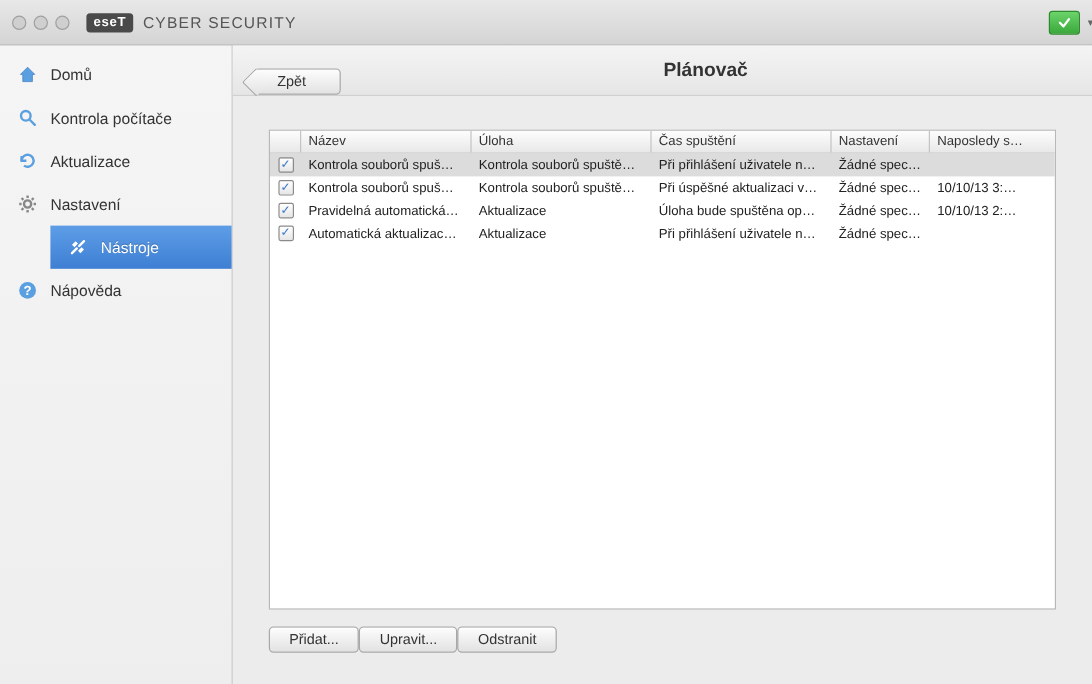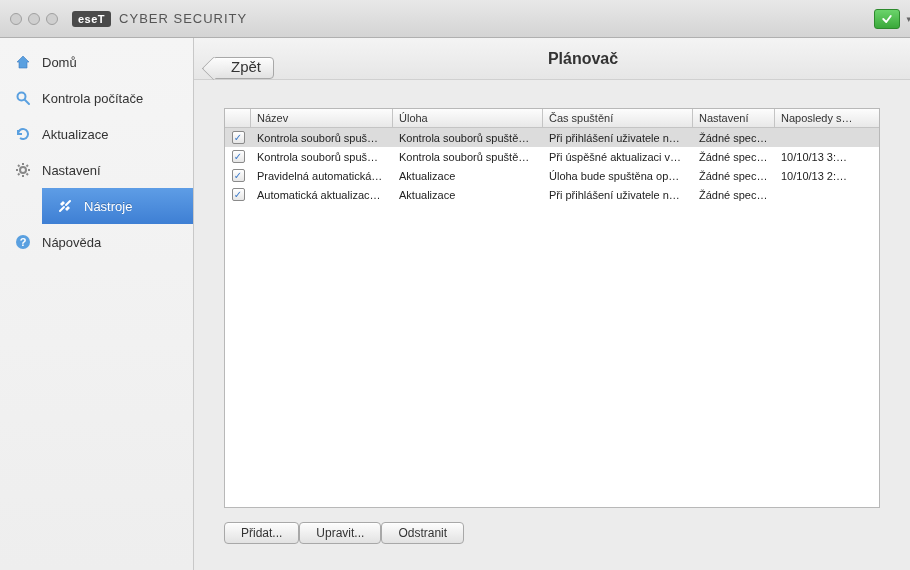--- a/index.html
+++ b/index.html
@@ -15,21 +15,21 @@
 
 .body { display: flex; height: 532px; }
 .sidebar { width: 194px; background: linear-gradient(#f5f5f5, #eeeeee); border-right: 1px solid #c8c8c8; padding-top: 6px; }
 .sb-item { display: flex; align-items: center; gap: 10px; padding: 9px 14px; font-size: 13px; color: #333; cursor: default; }
 .sb-item.active { background: linear-gradient(#5e9de6, #3e7fd4); color: #fff; text-shadow: 0 -1px rgba(0,0,0,.25); margin-left: 42px; }
 .sb-icon { width: 18px; height: 18px; display: flex; align-items: center; justify-content: center; }
 .sb-icon svg { width: 16px; height: 16px; }
 
 .main { flex: 1; background: #ececec; position: relative; padding: 0; }
 .main-header { height: 42px; position: relative; border-bottom: 1px solid #d0d0d0; background: linear-gradient(#f4f4f4,#e6e6e6); display:flex; align-items:center; }
-.back-btn { position: absolute; left: 18px; top: 9px; height: 22px; padding: 0 12px 0 18px; background: linear-gradient(#fdfdfd,#e2e2e2); border: 1px solid #a8a8a8; border-radius: 4px; font-size: 15px; color: #333; display: flex; align-items: flex-start; cursor: default; box-shadow: 0 1px 0 rgba(255,255,255,.6) inset; position: relative; }
+.back-btn { position: absolute; left: 18px; top: 9px; height: 22px; padding: 0 28px 0 18px; background: linear-gradient(#fdfdfd,#e2e2e2); border: 1px solid #a8a8a8; border-radius: 4px; font-size: 12px; color: #333; display: flex; align-items: center; cursor: default; box-shadow: 0 1px 0 rgba(255,255,255,.6) inset; position: relative; }
 .back-btn::before { content: ""; position: absolute; left: -8px; top: 2px; width: 16px; height: 16px; background: linear-gradient(135deg,#fdfdfd,#e2e2e2); border-left: 1px solid #a8a8a8; border-bottom: 1px solid #a8a8a8; transform: rotate(45deg); border-radius: 2px; }
 .page-title { width: 100%; text-align: center; font-size: 16px; font-weight: bold; color: #333; }
 
 .content { padding: 28px 30px 20px; }
 .table-wrap { background: #fff; border: 1px solid #b8b8b8; height: 400px; overflow: hidden; }
 .thead { display: flex; background: linear-gradient(#fdfdfd,#e8e8e8); border-bottom: 1px solid #c4c4c4; font-size: 11px; color: #333; }
 .th { padding: 3px 6px; border-right: 1px solid #c4c4c4; white-space: nowrap; overflow: hidden; text-overflow: ellipsis; }
 .th:last-child { border-right: none; }
 .col-check { width: 26px; flex: none; }
 .col-name { width: 142px; flex: none; }

